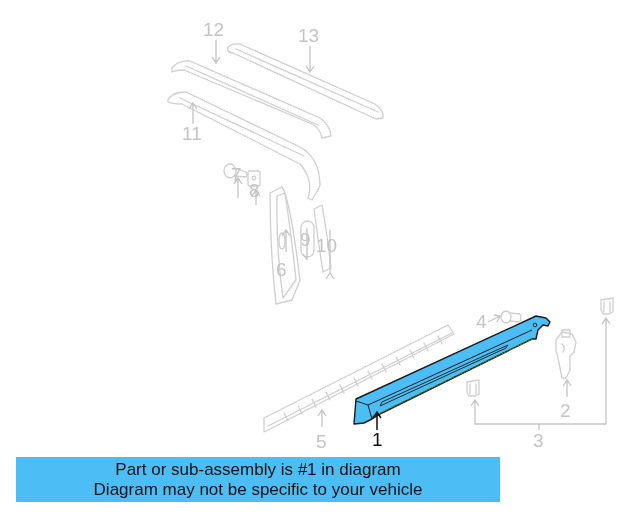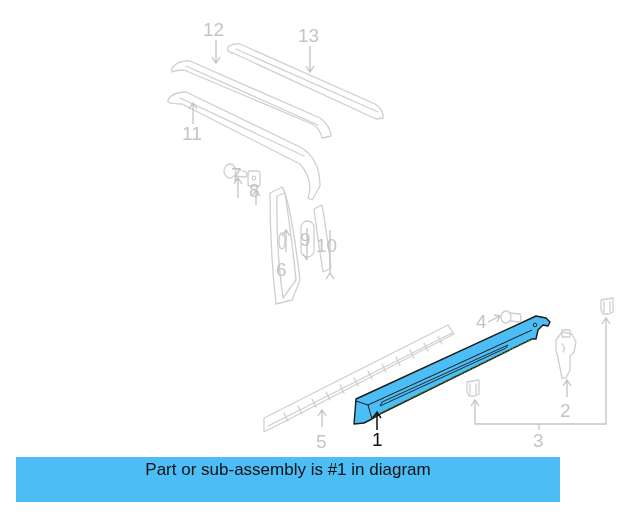--- a/index.html
+++ b/index.html
@@ -4,21 +4,21 @@
 <style>
   html, body { margin: 0; padding: 0; background: #ffffff; }
   body { width: 640px; height: 512px; position: relative; overflow: hidden; font-family: "Liberation Sans", sans-serif; }
   #diagram { position: absolute; left: 0; top: 0; width: 640px; height: 512px; }
   .callout { font-family: "Liberation Sans", sans-serif; font-size: 19px; fill: #c4c4c4; }
   .callout.active { fill: #111111; }
   .ghost { fill: none; stroke: #cfcfcf; stroke-width: 1.3; stroke-linejoin: round; stroke-linecap: round; }
   .lead { stroke: #c4c4c4; stroke-width: 1.3; fill: none; }
   .lead-active { stroke: #111111; stroke-width: 1.5; fill: none; }
   .banner {
-    position: absolute; left: 16px; top: 457px; width: 544px; height: 45px;
+    position: absolute; left: 16px; top: 457px; width: 484px; height: 45px;
     background: #4dbdf5; color: #111; text-align: center;
     font-family: "Liberation Sans", sans-serif; font-size: 17px; line-height: 20px;
     padding-top: 3px; box-sizing: border-box;
   }
   .banner div { white-space: nowrap; }
 </style>
 </head>
 <body>
 
 <svg id="diagram" viewBox="0 0 640 512" xmlns="http://www.w3.org/2000/svg">
@@ -119,13 +119,14 @@
   <g>
     <path class="ghost" d="M601,300 L613,298 L613,312 L609,314 L603,314 L601,310 Z"></path>
     <path class="ghost" d="M604,302 L604,312 M610,302 L610,312"></path>
   </g>
   <text class="callout" x="533" y="447">3</text>
   <path class="lead" d="M475,400 L475,424 L606,424 L606,318 M471,406 L475,400 L479,406 M602,324 L606,318 L610,324 M539,424 L539,430"></path>
 </svg>
 
 <div class="banner">
   <div>Part or sub-assembly is #1 in diagram</div>
+  <div>Diagram may not be specific to your vehicle</div>
 </div>
 
 </body></html>

